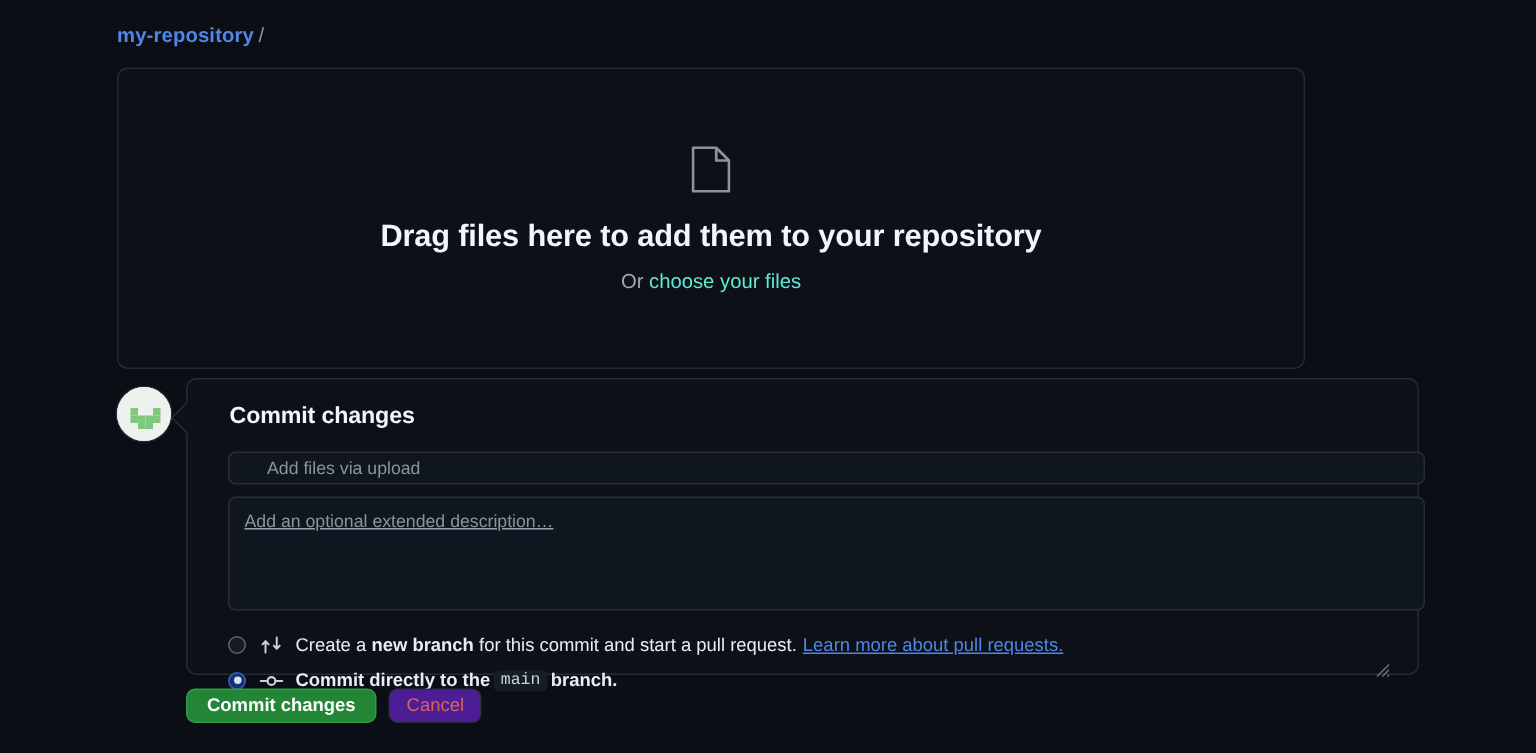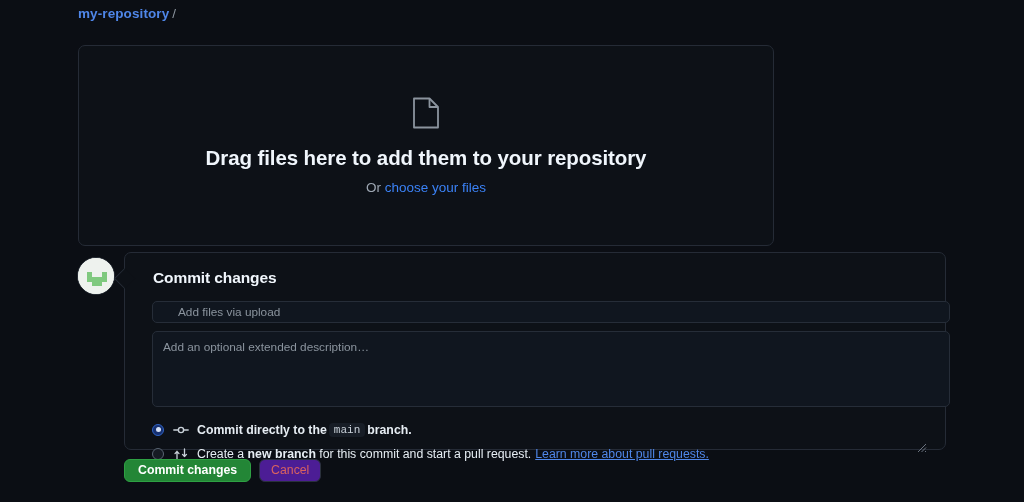--- a/index.html
+++ b/index.html
@@ -18,21 +18,21 @@
     position: relative;
     width: 1024px;
     height: 502px;
     background: #0b0e14;
   }
 
   
   .breadcrumb {
     position: absolute;
     left: 78px;
-    top: 6px;
+    top: 16px;
     font-size: 13.5px;
     font-weight: 700;
     color: #c9d1d9;
     letter-spacing: 0.1px;
     white-space: nowrap;
   }
   .breadcrumb .repo-link {
     color: #4f86e8;
     font-weight: 700;
     text-decoration: none;
@@ -42,21 +42,21 @@
     color: #8b949e;
     font-weight: 400;
     margin-left: 3px;
   }
 
   
   .dropzone {
     position: absolute;
     left: 78px;
     top: 45px;
-    width: 696px;
+    width: 792px;
     height: 201px;
     border: 1px solid #252b36;
     border-radius: 7px;
     background: #0d1117;
     display: flex;
     flex-direction: column;
     align-items: center;
     justify-content: center;
     cursor: pointer;
   }
@@ -71,21 +71,21 @@
     font-weight: 700;
     color: #f0f6fc;
     letter-spacing: -0.1px;
     margin-bottom: 10px;
   }
   .dz-sub {
     font-size: 13.5px;
     color: #9da7b3;
   }
   .dz-sub .choose-link {
-    color: #3b82f6;
+    color: #5eead4;
     text-decoration: none;
     cursor: pointer;
   }
 
   
   .avatar {
     position: absolute;
     left: 77px;
     top: 257px;
     width: 38px;
@@ -156,20 +156,21 @@
     padding: 7px 10px;
     background: #10161f;
     border: 1px solid #262d38;
     border-radius: 5px;
     color: #9aa4b0;
     font-size: 11.8px;
     font-family: "Liberation Sans", sans-serif;
     resize: none;
     outline: none;
     line-height: 1.4;
+    text-decoration: underline;
   }
   .commit-desc::placeholder { color: #8b949e; }
 
   .resize-grip {
     position: absolute;
     right: 18px;
     top: 186px;
     width: 10px;
     height: 10px;
     pointer-events: none;
@@ -330,41 +331,41 @@
 
     <span class="resize-grip">
       <svg width="10" height="10" viewBox="0 0 10 10" xmlns="http://www.w3.org/2000/svg">
         <path d="M9 1L1 9M9 4.5L4.5 9M9 8L8 9" stroke="#6b7380" stroke-width="1"></path>
       </svg>
     </span>
 
     <div class="options">
 
       <div class="opt-row">
+        <span class="radio"></span>
+        <span class="opt-icon">
+          <svg width="16" height="16" viewBox="0 0 16 16" fill="none" xmlns="http://www.w3.org/2000/svg">
+            <path d="M4 13V5.5M4 5.5L2 7.6M4 5.5l2 2.1" stroke="#c9d1d9" stroke-width="1.3" stroke-linecap="round" stroke-linejoin="round"></path>
+            <path d="M11.5 3v7.5M11.5 10.5l-2-2.1M11.5 10.5l2-2.1" stroke="#c9d1d9" stroke-width="1.3" stroke-linecap="round" stroke-linejoin="round"></path>
+          </svg>
+        </span>
+        <span class="opt-text"><span class="light">Create a</span>&nbsp;<span>new branch</span>&nbsp;<span class="light">for this commit and start a pull request.</span><a class="pr-link">Learn more about pull requests.</a></span>
+      </div>
+
+      <div class="opt-row">
         <span class="radio checked"></span>
         <span class="opt-icon">
           <svg width="16" height="16" viewBox="0 0 16 16" fill="none" xmlns="http://www.w3.org/2000/svg">
             <circle cx="8" cy="8" r="2.6" stroke="#c9d1d9" stroke-width="1.4"></circle>
             <path d="M0.8 8h4.6M10.6 8h4.6" stroke="#c9d1d9" stroke-width="1.4" stroke-linecap="round"></path>
           </svg>
         </span>
         <span class="opt-text"><span>Commit directly to the</span><span class="code-badge">main</span><span>branch.</span></span>
       </div>
 
-      <div class="opt-row">
-        <span class="radio"></span>
-        <span class="opt-icon">
-          <svg width="16" height="16" viewBox="0 0 16 16" fill="none" xmlns="http://www.w3.org/2000/svg">
-            <path d="M4 13V5.5M4 5.5L2 7.6M4 5.5l2 2.1" stroke="#c9d1d9" stroke-width="1.3" stroke-linecap="round" stroke-linejoin="round"></path>
-            <path d="M11.5 3v7.5M11.5 10.5l-2-2.1M11.5 10.5l2-2.1" stroke="#c9d1d9" stroke-width="1.3" stroke-linecap="round" stroke-linejoin="round"></path>
-          </svg>
-        </span>
-        <span class="opt-text"><span class="light">Create a</span>&nbsp;<span>new branch</span>&nbsp;<span class="light">for this commit and start a pull request.</span><a class="pr-link">Learn more about pull requests.</a></span>
-      </div>
-
     </div>
   </div>
 
   <div class="actions">
     <button class="btn-commit">Commit changes</button>
     <button class="btn-cancel">Cancel</button>
   </div>
 
 </div>
 

